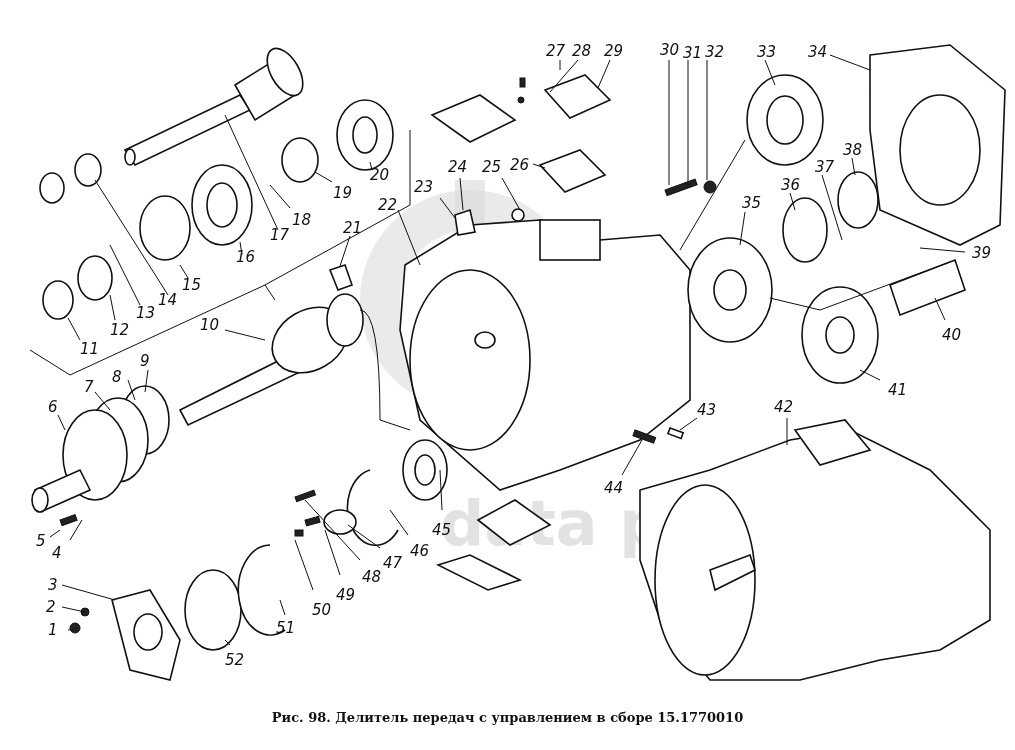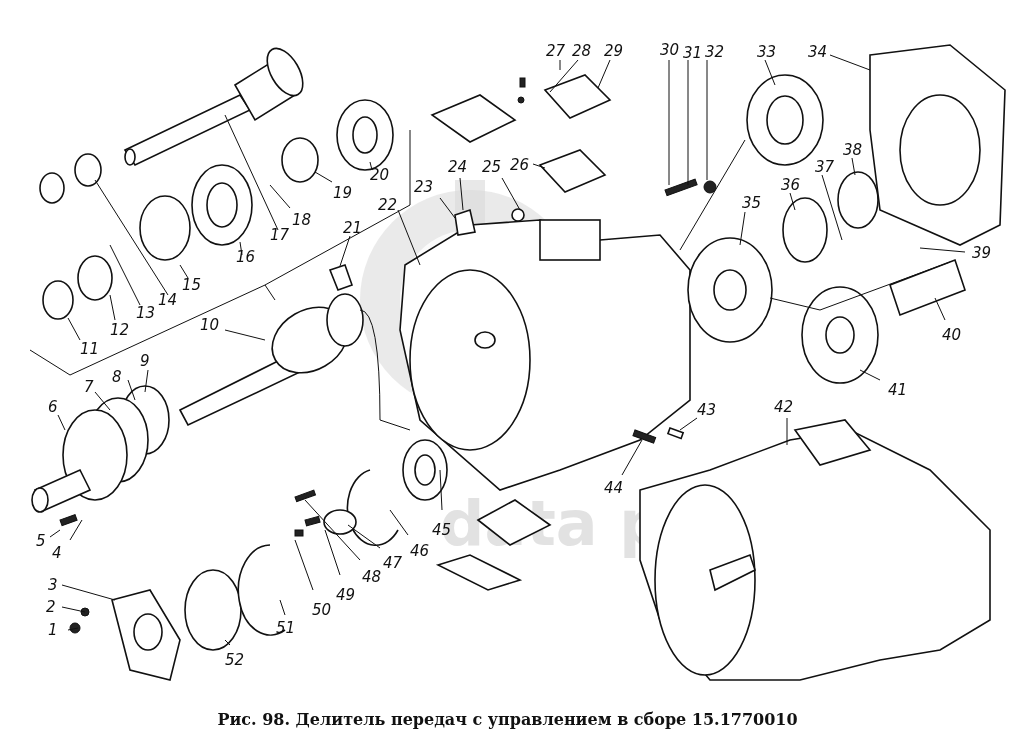--- a/index.html
+++ b/index.html
@@ -4,21 +4,21 @@
 <style>
   html,body{margin:0;padding:0;background:#fff;}
   body{width:1015px;height:750px;position:relative;overflow:hidden;font-family:"DejaVu Sans",sans-serif;}
   #canvas{position:absolute;left:0;top:0;width:1015px;height:750px;}
   .lbl{font-family:"DejaVu Sans",sans-serif;font-style:italic;font-size:15px;fill:#111;}
   .ln{stroke:#111;stroke-width:1;fill:none;}
   .part{stroke:#111;stroke-width:1.6;fill:#fff;}
   .dark{fill:#222;stroke:#111;}
   .wm{fill:#d9d9d9;}
   .wmtext{font-family:"DejaVu Sans",sans-serif;font-weight:bold;font-size:62px;fill:#e2e2e2;}
-  #caption{position:absolute;left:0;width:1015px;top:710px;text-align:center;font-family:"DejaVu Serif",serif;font-size:16px;font-weight:bold;color:#111;}
+  #caption{position:absolute;left:0;width:1015px;top:710px;text-align:center;font-family:"DejaVu Serif",serif;font-size:13px;font-weight:bold;color:#111;}
 </style>
 </head>
 <body>
 
 <svg id="canvas" viewBox="0 0 1015 750">
 
   <g>
     <circle cx="470" cy="300" r="110" class="wm" opacity="0.55"></circle>
     <circle cx="470" cy="300" r="70" fill="#fff" opacity="0.8"></circle>
     <rect x="455" y="180" width="30" height="240" class="wm" opacity="0.6"></rect>

